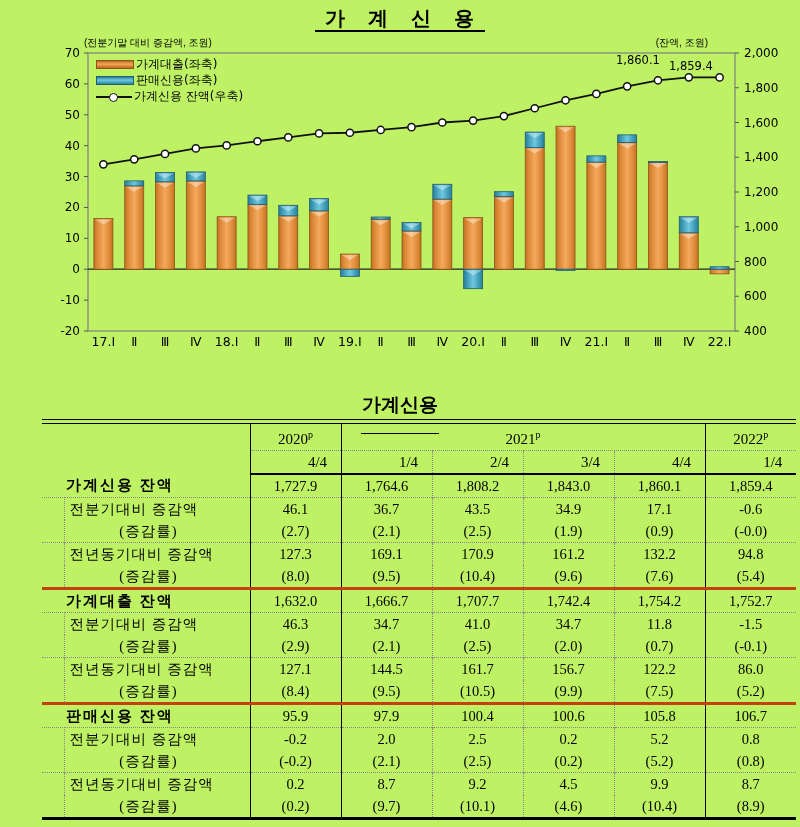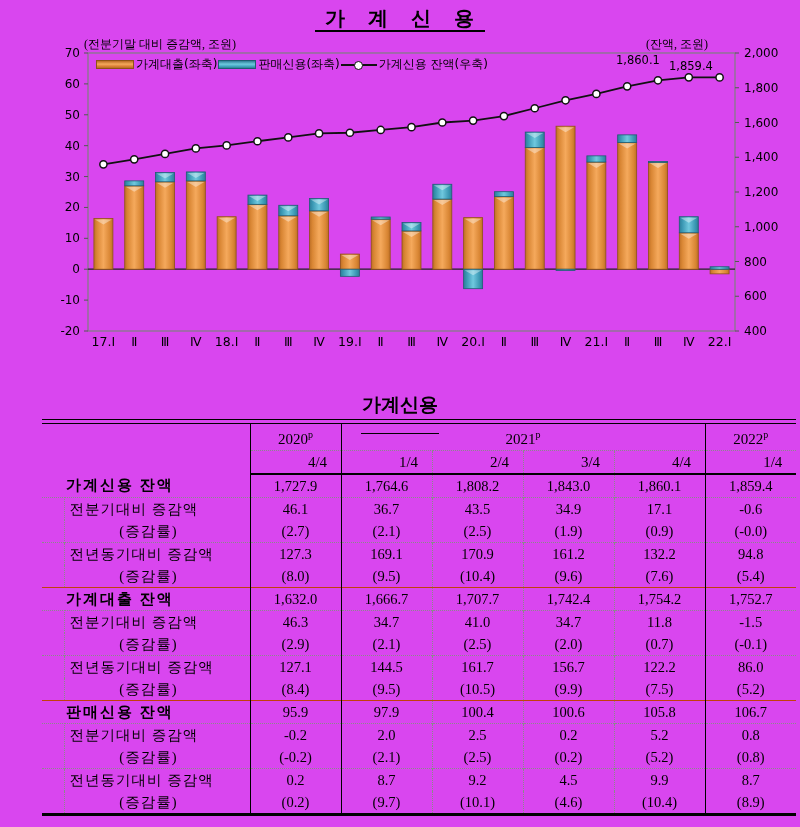--- a/index.html
+++ b/index.html
@@ -1,32 +1,32 @@
 <!DOCTYPE html>
 <html><head>
 <meta charset="utf-8">
 <style>
   html,body{margin:0;padding:0;background:#fff;}
   body{width:800px;height:827px;overflow:hidden;color:#000;
        font-family:"Liberation Serif","DejaVu Serif",serif;}
-  .page{position:relative;width:800px;height:827px;background:#d946ef;}
+  .page{position:relative;width:800px;height:827px;background:#bef264;}
 
   
   .chart{position:relative;width:800px;height:366px;}
   .chart-title{position:absolute;top:5px;left:0;width:800px;text-align:center;
     font-size:20px;font-weight:bold;letter-spacing:9px;}
   .chart-title span{border-bottom:2px solid #000;padding:0 2px 1px 10px;}
-  .axis-note{position:absolute;top:36px;font-size:12px;
-    font-family:Liberation Serif, serif;}
+  .axis-note{position:absolute;top:36px;font-size:10px;
+    font-family:Liberation Sans, sans-serif;}
   .axis-note.left{left:84px;}
   .axis-note.right{right:92px;}
   #chart-svg-holder{position:absolute;top:46px;left:0;}
   svg text{font-family:"DejaVu Sans","Liberation Sans",sans-serif;}
 
-  .legend{position:absolute;left:96px;top:57px;display:flex;gap:1px;}
+  .legend{position:absolute;left:96px;top:57px;display:flex;flex-direction:column;gap:1px;}
   .legend-item{display:flex;align-items:center;height:15px;
     font-size:12px;font-family:"DejaVu Sans","Liberation Sans",sans-serif;}
   .sw{width:36px;height:8px;margin-right:2px;flex:0 0 auto;}
   .sw.bar-orange{background:linear-gradient(180deg,#b96a22 0%,#f5a95c 45%,#e0853b 70%,#b96a22 100%);border:1px solid #8f5315;height:7px;}
   .sw.bar-blue{background:linear-gradient(180deg,#2d7e97 0%,#6fc8de 45%,#4aaec8 70%,#2d7e97 100%);border:1px solid #1f5d72;height:7px;}
   .sw.line-marker{position:relative;height:10px;background:none;}
   .sw.line-marker .ln{position:absolute;left:0;top:4px;width:36px;height:2px;background:#111;}
   .sw.line-marker .mk{position:absolute;left:13px;top:1px;width:7px;height:7px;border:1.5px solid #111;border-radius:50%;background:#fff;}
 
   .anno{position:absolute;font-size:11.5px;
@@ -43,21 +43,21 @@
   table{border-collapse:collapse;table-layout:fixed;width:754px;
     border-top:1.5px solid #000;border-bottom:3px solid #000;}
   td{font-size:14.5px;padding:0;height:22px;line-height:21px;overflow:hidden;white-space:nowrap;}
   td.num{text-align:center;}
   td.hdr{text-align:center;font-size:15px;}
   td.hdr sup{font-size:10px;}
   .vr-solid{border-right:1px solid #000;}
   .vr-dot{border-right:1px dotted #8a8a8a;}
   tr.hdr-quarters td{border-bottom:2px solid #000;padding-left:44px;}
   td.year{border-bottom:1px dotted #8a8a8a;}
-  tr.sec-balance td{border-top:1px solid #c2410c;}
+  tr.sec-balance td{border-top:3px solid #c2410c;}
   tr.sec-balance.first td{border-top:none;}
   tr.r-dot td{border-top:1px dotted #8a8a8a;margin-top:16px;}
   td.grp{font-weight:bold;letter-spacing:2px;padding-left:24px;font-size:15px;}
   td.indent{border-right:1px dotted #8a8a8a;}
   td.sub{padding-left:5px;letter-spacing:1px;}
   td.sub.rate{text-align:right;padding-right:72px;padding-left:0;}
 </style>
 </head>
 <body>
 

